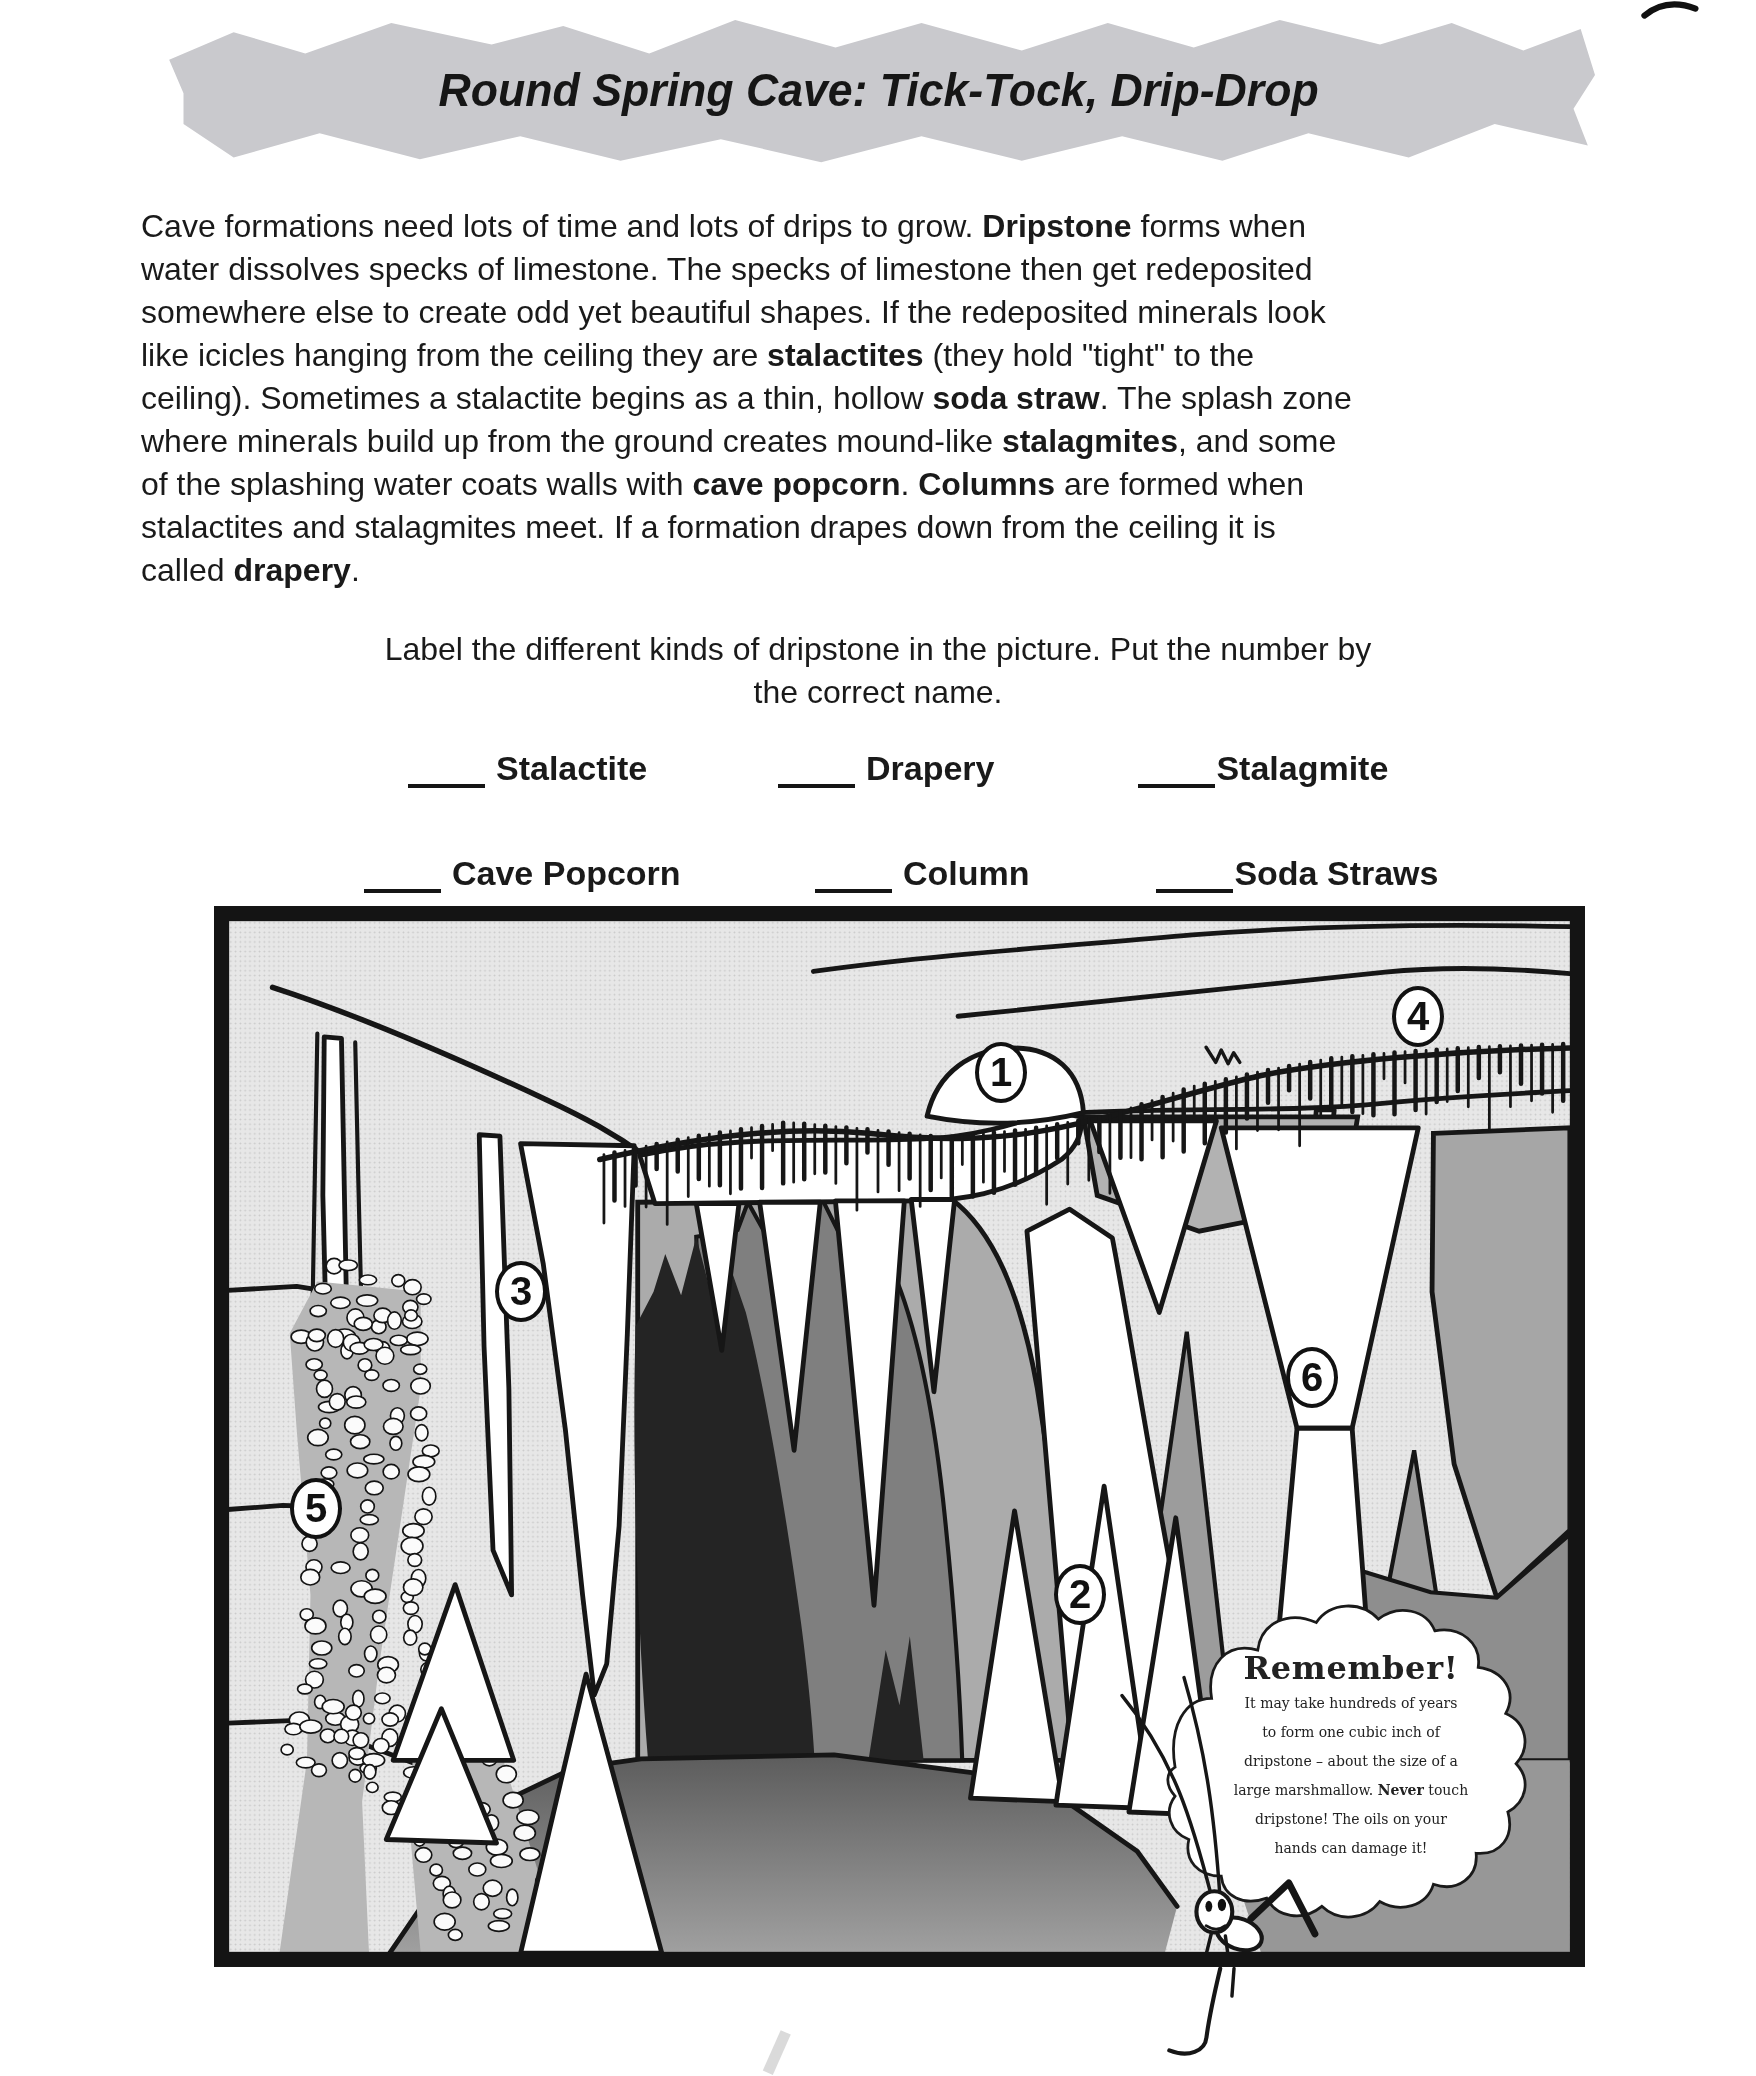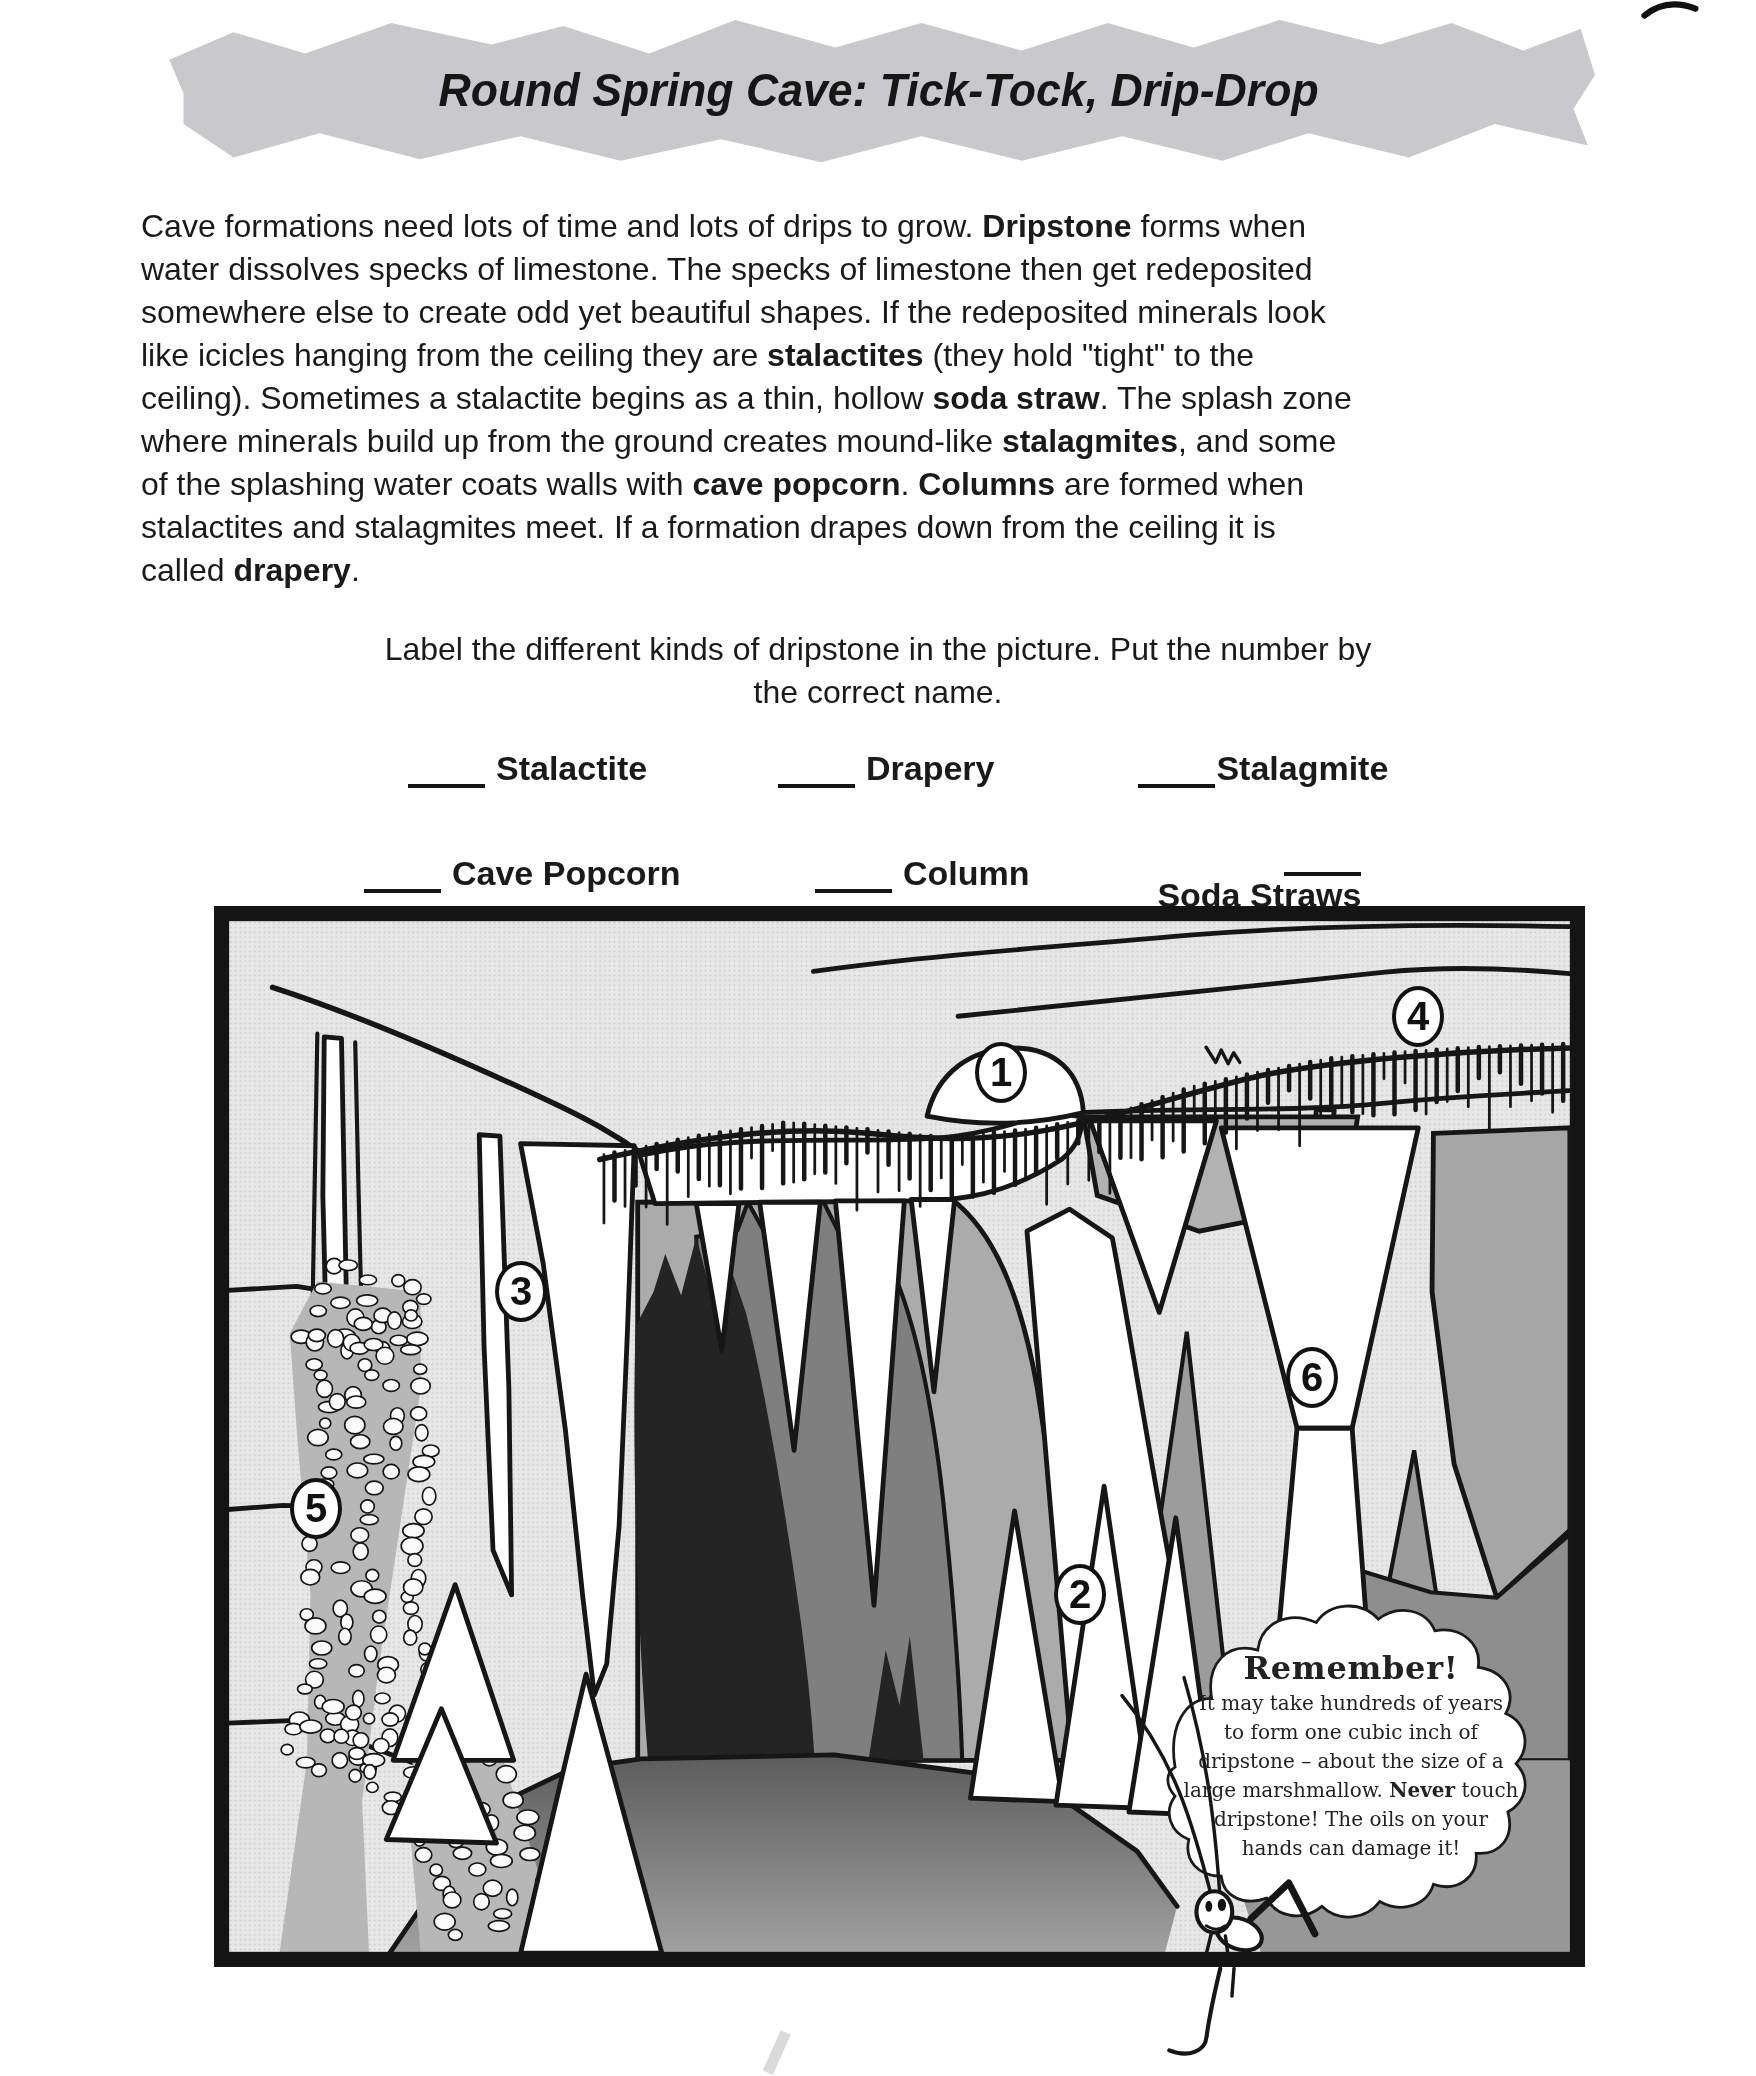--- a/index.html
+++ b/index.html
@@ -20,21 +20,21 @@
     background-color:#e7e7e7;
     background-image:radial-gradient(#c9c9c9 0.9px, rgba(0,0,0,0) 1px);
     background-size:4.8px 4.8px;}
   .figure > svg{position:absolute;left:0;top:0;}
   .marker{position:absolute;width:52px;height:61px;border:4.8px solid #111;border-radius:50%;
     background:#fff;display:flex;align-items:center;justify-content:center;
     font-size:40px;font-weight:700;box-sizing:border-box;color:#111;}
   .speech{position:absolute;left:963px;top:742px;width:348px;text-align:center;
     font-family:"DejaVu Serif",serif;color:#222;}
   .speech .stitle{font-size:32px;line-height:40px;font-weight:700;letter-spacing:0.7px;margin-bottom:1.4px;text-align:center;}
-  .speech .tl{font-size:20px;line-height:29px;}
+  .speech .tl{font-size:14px;line-height:29px;}
   .ln{fill:none;stroke:#161616;stroke-linejoin:round;stroke-linecap:round;}
   .fw{fill:#ffffff;stroke:#161616;stroke-width:7;stroke-linejoin:round;}
   #overlay{position:absolute;left:0;top:0;pointer-events:none;}
 </style>
 </head>
 <body>
 
 <div class="banner">
   <h1>Round Spring Cave: Tick-Tock, Drip-Drop</h1>
 </div>
@@ -69,21 +69,21 @@
   <span class="lbl">Stalagmite</span>
 </div>
 <div class="ans-item" style="left:364px;top:849px;">
   <span class="blank"></span>
   <span class="lbl">Cave Popcorn</span>
 </div>
 <div class="ans-item" style="left:815px;top:849px;">
   <span class="blank"></span>
   <span class="lbl">Column</span>
 </div>
-<div class="ans-item tight" style="left:1156px;top:871px;flex-direction:column;">
+<div class="ans-item tight" style="left:1156px;top:849px;">
   <span class="blank"></span>
   <span class="lbl">Soda Straws</span>
 </div>
 
 <div class="figure">
   <svg width="1371" height="1061" viewBox="0 0 1990 1540">
     <defs>
       <linearGradient id="floorG" x1="0" y1="0" x2="0" y2="1">
         <stop offset="0" stop-color="#5c5c5c"></stop>
           <stop offset="1" stop-color="#a0a0a0"></stop>

